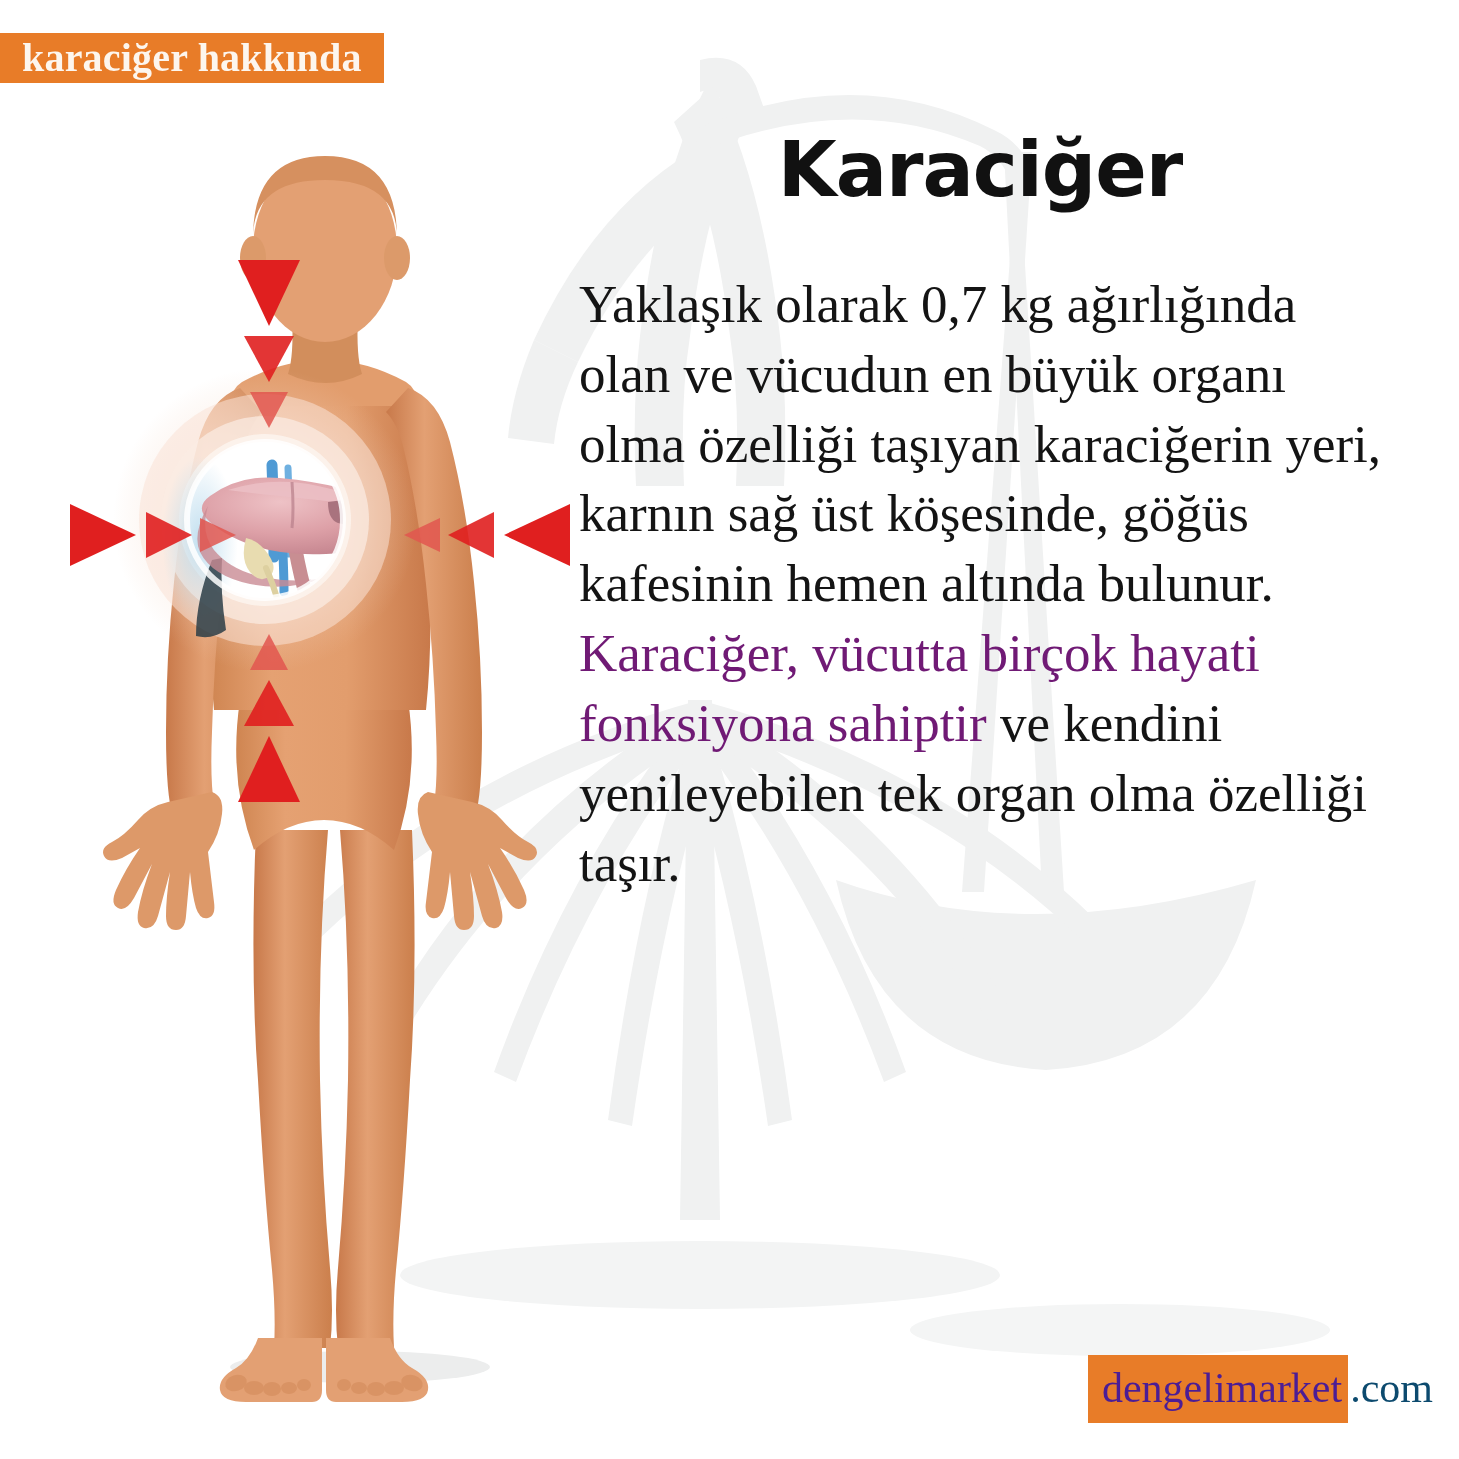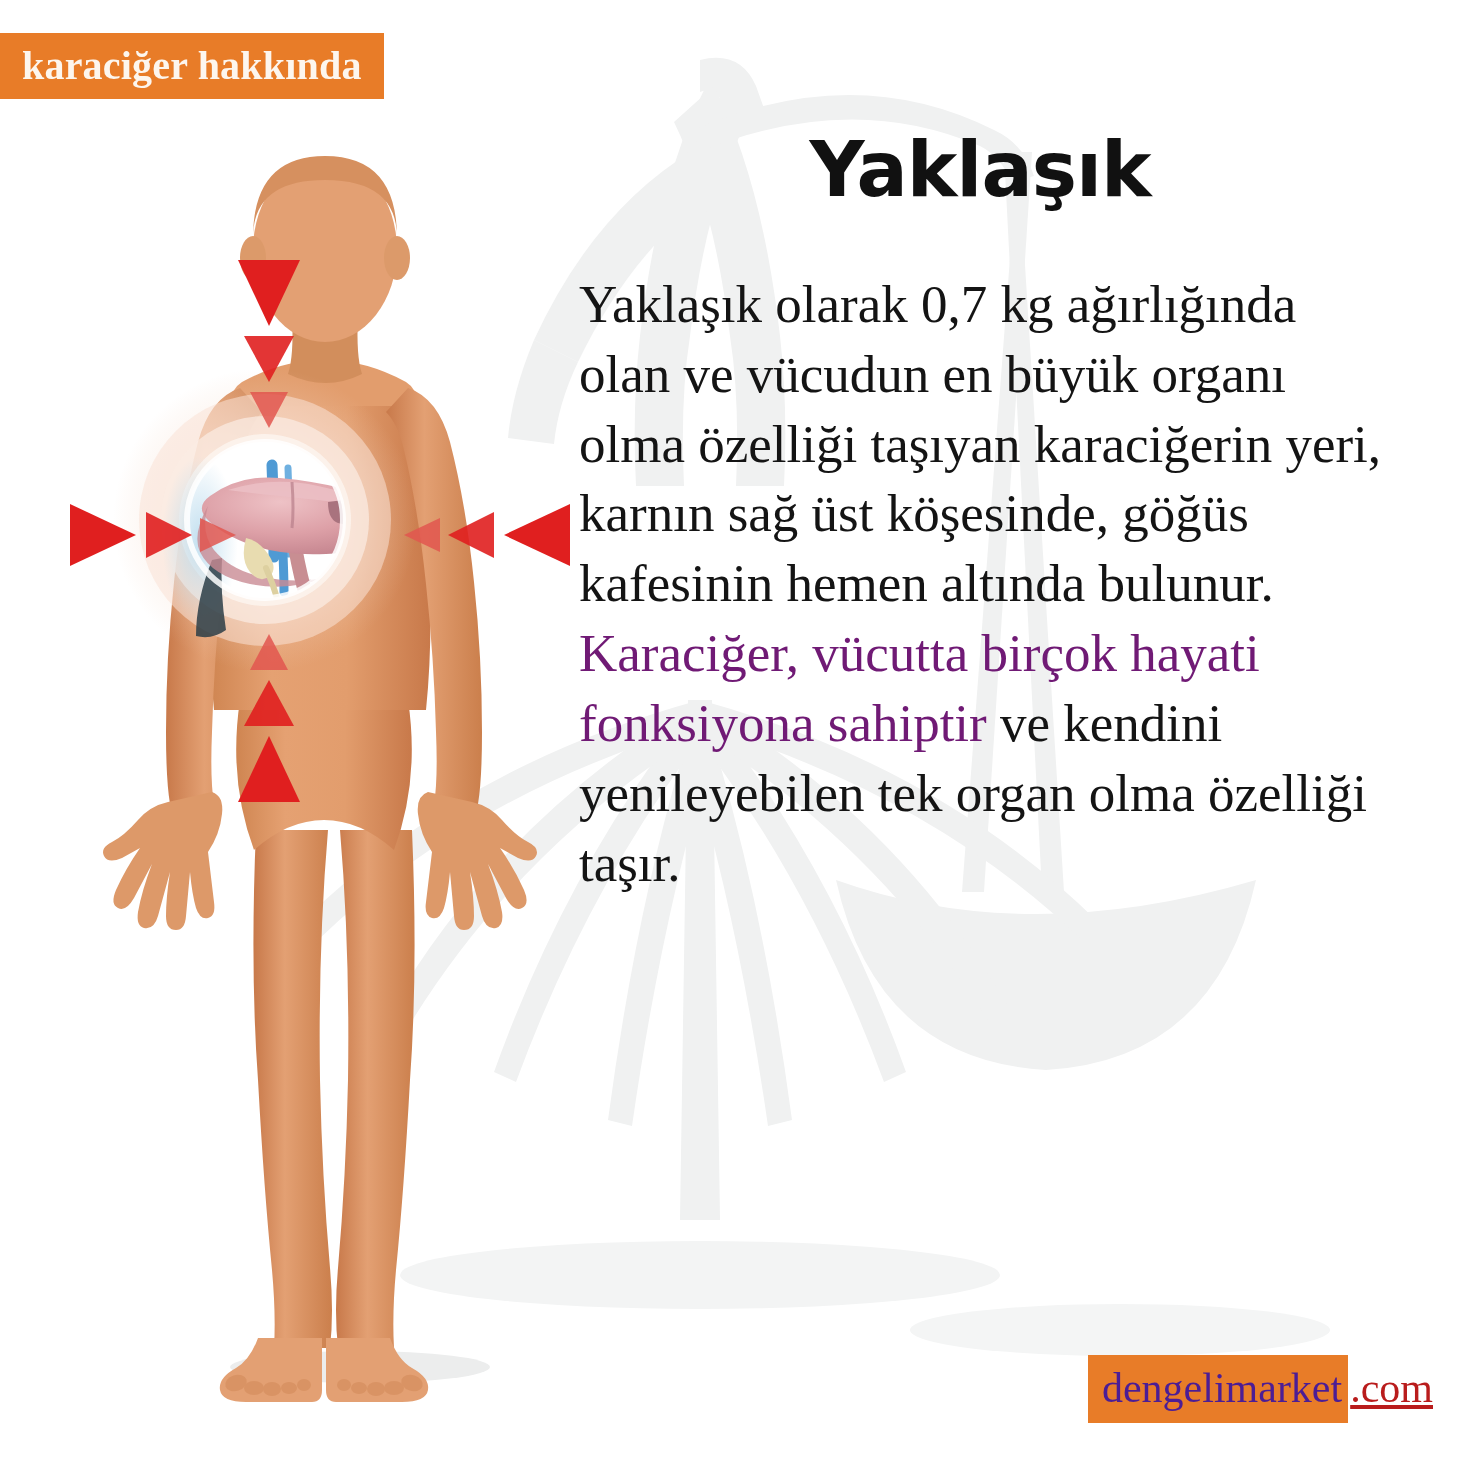--- a/index.html
+++ b/index.html
@@ -26,21 +26,21 @@
     width: 1459px; height: 1459px;
     z-index: 0;
     pointer-events: none;
   }
 
   
   #header-banner {
     position: absolute;
     left: 0;
     top: 33px;
-    height: 66px;
+    height: 50px;
     padding: 0 22px 0 22px;
     background: #e87c28;
     display: flex;
     align-items: center;
     z-index: 6;
   }
   #header-banner .banner-text {
     color: #fdf6ee;
     font-family: "Liberation Serif", "DejaVu Serif", serif;
     font-size: 40px;
@@ -101,24 +101,23 @@
     white-space: nowrap;
     display: flex;
     align-items: stretch;
   }
   #footer-logo .brand {
     background: #e87c28;
     color: #4c1d95;
     padding: 12px 6px 14px 14px;
   }
   #footer-logo .tld {
-    color: #b91c1c;
+    color: #0c4a6e;
     padding: 12px 8px 14px 2px;
     background: #ffffff;
-    text-decoration: underline;
   }
 </style>
 </head>
 <body>
 
 <div id="page">
 
   <div id="watermark">
     <svg viewBox="0 0 1459 1459" xmlns="http://www.w3.org/2000/svg" aria-hidden="true">
       <g fill="#f0f1f1">
@@ -286,21 +285,21 @@
       </g>
       <g>
         <polygon points="178,672 240,672 209,606" fill="#e01f1f"></polygon>
         <polygon points="184,596 234,596 209,550" fill="#e01f1f" opacity="0.9"></polygon>
         <polygon points="190,540 228,540 209,504" fill="#e2564f" opacity="0.85"></polygon>
       </g>
     </svg>
   </div>
 
   <div id="content-column">
-    <h1 id="page-title">Yaklaşık</h1>
+    <h1 id="page-title">Karaciğer</h1>
 
     <p id="body-copy">
       <span>Yaklaşık olarak 0,7 kg ağırlığında olan ve vücudun en büyük organı olma özelliği taşıyan karaciğerin yeri, karnın sağ üst köşesinde, göğüs kafesinin hemen altında bulunur. </span><span class="hl">Karaciğer, vücutta birçok hayati fonksiyona sahiptir</span><span> ve kendini yenileyebilen tek organ olma özelliği taşır.</span>
     </p>
   </div>
 
   <div id="footer-logo">
     <span class="brand">dengelimarket</span>
       <span class="tld">.com</span>
   </div>

